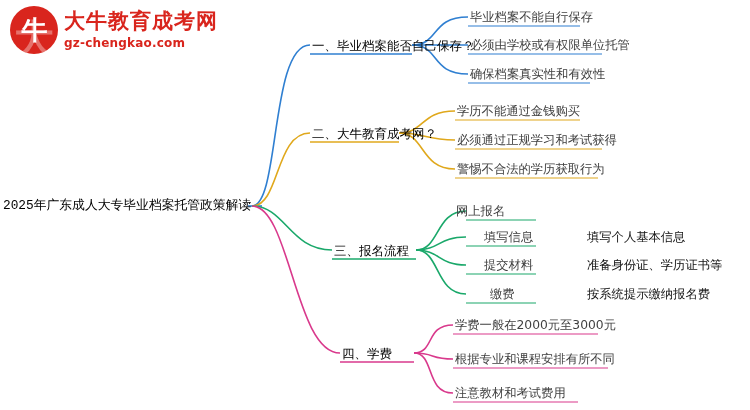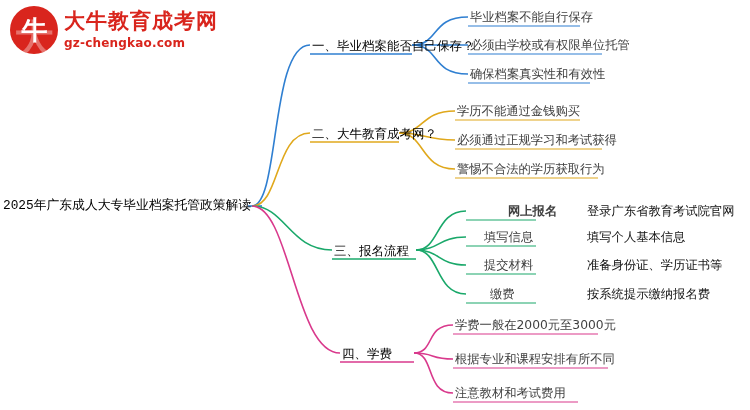--- a/index.html
+++ b/index.html
@@ -179,22 +179,21 @@
   <div class="node leaf-label" style="left:470px; top:10px;">毕业档案不能自行保存</div>
   <div class="node leaf-label" style="left:470px; top:38px;">必须由学校或有权限单位托管</div>
   <div class="node leaf-label" style="left:470px; top:67px;">确保档案真实性和有效性</div>
 
   <div class="node branch-label" style="left:312px; top:126px;">二、大牛教育成考网？</div>
   <div class="node leaf-label" style="left:457px; top:104px;">学历不能通过金钱购买</div>
   <div class="node leaf-label" style="left:457px; top:133px;">必须通过正规学习和考试获得</div>
   <div class="node leaf-label" style="left:457px; top:162px;">警惕不合法的学历获取行为</div>
 
   <div class="node branch-label" style="left:334px; top:243px;">三、报名流程</div>
-  <div class="node leaf-label" style="left:508px; top:204px;font-weight:bold;">网上报名</div>
-  <div class="node leaf-label2" style="left:587px; top:204px;">登录广东省教育考试院官网</div>
+  <div class="node leaf-label" style="left:456px; top:204px;">网上报名</div>
   <div class="node leaf-label" style="left:484px; top:230px;">填写信息</div>
   <div class="node leaf-label2" style="left:587px; top:230px;">填写个人基本信息</div>
   <div class="node leaf-label" style="left:484px; top:258px;">提交材料</div>
   <div class="node leaf-label2" style="left:587px; top:258px;">准备身份证、学历证书等</div>
   <div class="node leaf-label" style="left:490px; top:287px;">缴费</div>
   <div class="node leaf-label2" style="left:587px; top:287px;">按系统提示缴纳报名费</div>
 
   <div class="node branch-label" style="left:342px; top:346px;">四、学费</div>
   <div class="node leaf-label" style="left:455px; top:318px;">学费一般在2000元至3000元</div>
   <div class="node leaf-label" style="left:455px; top:352px;text-align:right;">根据专业和课程安排有所不同</div>

